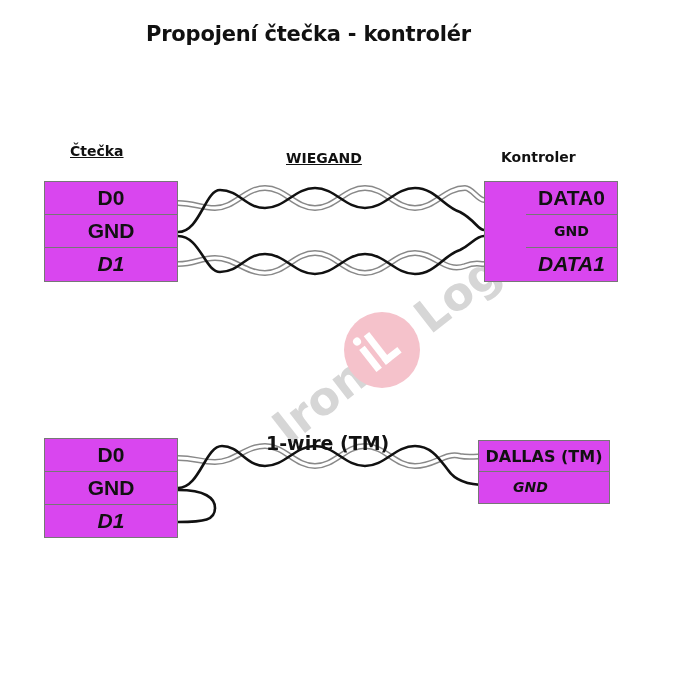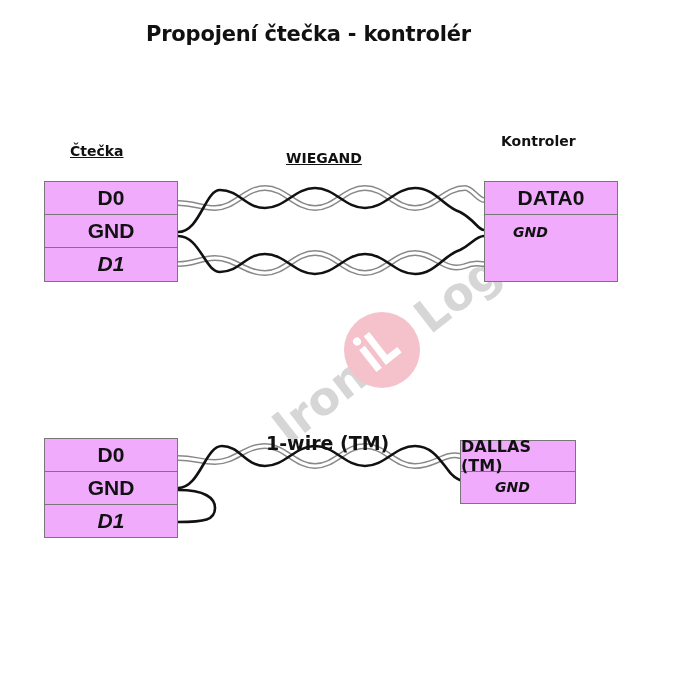--- a/index.html
+++ b/index.html
@@ -2,21 +2,21 @@
 <html><head>
 <meta charset="utf-8">
 <style>
   html, body { margin: 0; padding: 0; background: #ffffff; }
   body { width: 700px; height: 700px; position: relative; overflow: hidden;
          font-family: "Liberation Sans", "DejaVu Sans", sans-serif; color: #111; }
   .abs { position: absolute; }
   .title { font-family: "DejaVu Sans", sans-serif; font-weight: bold; font-size: 21px; letter-spacing: -0.2px; }
   .label { font-family: "DejaVu Sans", sans-serif; font-weight: bold; font-size: 14px; }
   .sub { font-family: "DejaVu Sans", sans-serif; font-weight: bold; font-size: 19px; }
-  .box { position: absolute; border: 1.5px solid #777; background: #f0abfc; box-sizing: border-box; }
+  .box { position: absolute; border: 1.5px solid #777; background: #d946ef; box-sizing: border-box; }
   .row { box-sizing: border-box; border-bottom: 1.5px solid #777; display: flex; align-items: center; justify-content: center;
          font-family: "Liberation Sans", sans-serif; font-weight: bold; font-size: 21px; color: #111; }
   .row:last-child { border-bottom: none; font-style: italic; }
   .row.small { font-family: "DejaVu Sans", sans-serif; font-size: 14px; }
   .row.med { font-family: "DejaVu Sans", sans-serif; font-size: 16px; }
   svg.wires { position: absolute; left: 0; top: 0; }
   .wm { position: absolute; left: 0; top: 0; }
 </style>
 </head>
 <body>
@@ -32,21 +32,21 @@
     <circle cx="367.5" cy="328" r="4"></circle>
     <rect x="376" y="328" width="7" height="36"></rect>
     <rect x="376" y="357" width="20" height="7"></rect>
   </g>
 </svg>
 
 <div class="abs title" style="left:146px; top:22px;">Propojení čtečka - kontrolér</div>
 
 <div class="abs label" style="left:70px; top:143px;text-decoration:underline;">Čtečka</div>
 <div class="abs label" style="left:286px; top:150px;text-decoration:underline;">WIEGAND</div>
-<div class="abs label" style="left:501px; top:133px;">Kontroler</div>
+<div class="abs label" style="left:501px; top:149px;">Kontroler</div>
 
 <svg class="wires" width="700" height="700">
   <defs>
     <g id="lightpath"></g>
   </defs>
 
   <g fill="none">
 
     <path d="M178,203 C195,203 200,208 215,208 C235,208 245,188 265,188 C285,188 295,208 315,208 C335,208 345,188 365,188 C385,188 395,208 415,208 C435,208 445,188 465,188 C472,188 478,200 484,200" stroke="#888" stroke-width="6"></path>
     <path d="M178,203 C195,203 200,208 215,208 C235,208 245,188 265,188 C285,188 295,208 315,208 C335,208 345,188 365,188 C385,188 395,208 415,208 C435,208 445,188 465,188 C472,188 478,200 484,200" stroke="#fff" stroke-width="3"></path>
@@ -68,29 +68,30 @@
     <path d="M178,490 C205,490 215,498 215,508 C215,520 205,522 178,522" stroke="#111" stroke-width="2.6"></path>
   </g>
 </svg>
 
 <div class="box" style="left:44px; top:181px; width:134px; height:101px;">
   <div class="row" style="height:33px;">D0</div>
   <div class="row" style="height:33px;">GND</div>
   <div class="row" style="height:32px;">D1</div>
 </div>
 
-<div class="box" style="left:484px; top:181px; width:134px; height:101px;">
+<div class="box" style="left:484px; top:181px; width:134px; height:101px;padding-left:41px;">
   <div class="row" style="height:33px;">DATA0</div>
   <div class="row small" style="height:33px; justify-content:flex-start; padding-left:28px;">GND</div>
+  <div class="row" style="height:32px;">DATA1</div>
 </div>
 
 <div class="abs sub" style="left:266px; top:396px;margin-top:36px;">1-wire (TM)</div>
 
 <div class="box" style="left:44px; top:438px; width:134px; height:100px;">
   <div class="row" style="height:33px;">D0</div>
   <div class="row" style="height:33px;">GND</div>
   <div class="row" style="height:31px;">D1</div>
 </div>
 
-<div class="box" style="left:460px; top:440px; width:116px; height:64px;">
+<div class="box" style="left:478px; top:440px; width:132px; height:64px;">
   <div class="row med" style="height:31px;">DALLAS (TM)</div>
   <div class="row small" style="height:30px; justify-content:flex-start; padding-left:34px;">GND</div>
 </div>
 
 </body></html>

